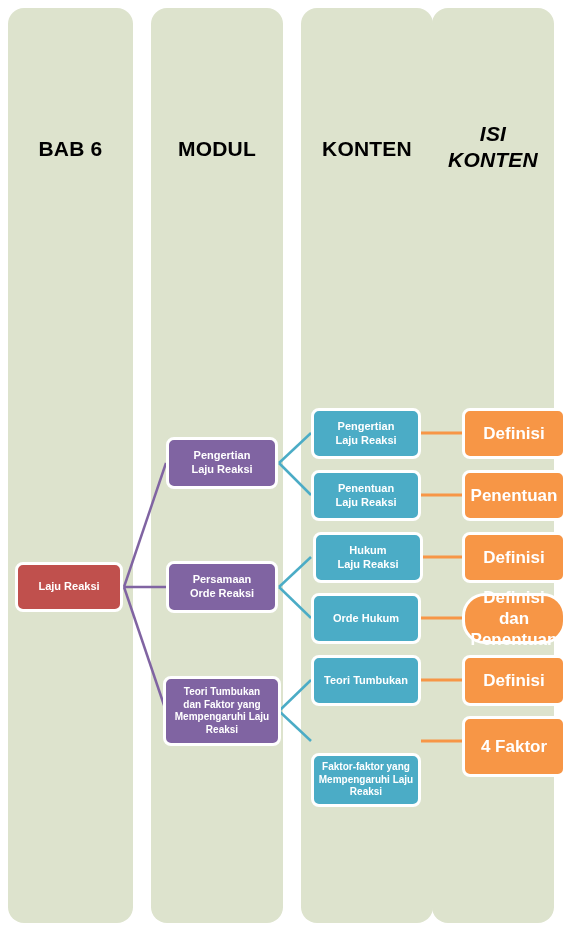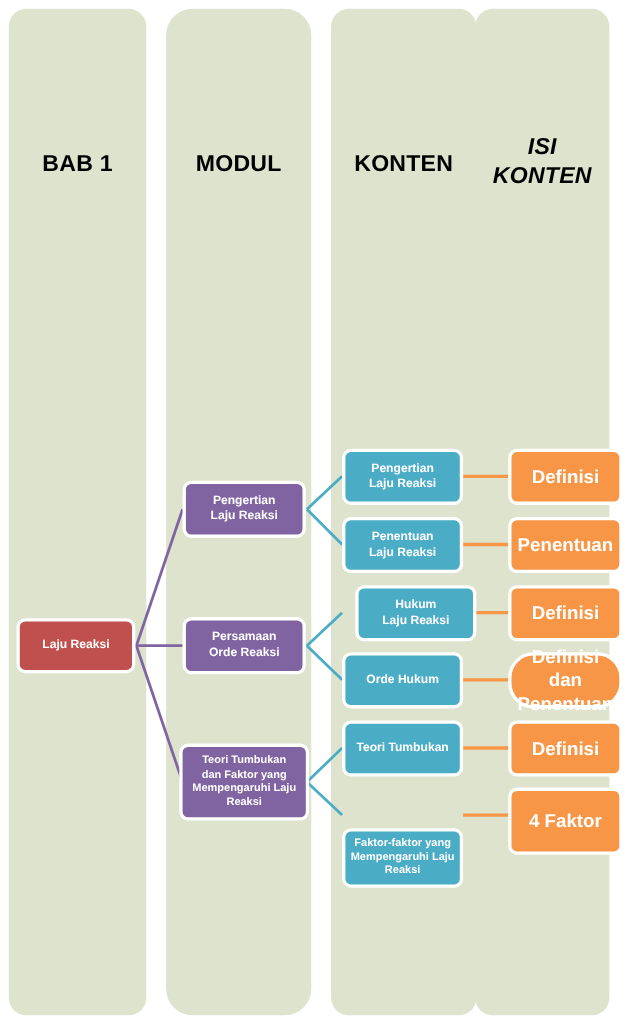--- a/index.html
+++ b/index.html
@@ -21,21 +21,21 @@
 
   
   .col-panel {
     position: absolute;
     top: 8px;
     height: 915px;
     background: #DDE3CD;
     border-radius: 16px;
   }
   #panel-bab3   { left: 8px;   width: 125px; }
-  #panel-modul  { left: 151px; width: 132px; border-radius: 24px; }
+  #panel-modul  { left: 151px; width: 132px; }
   #panel-konten { left: 301px; width: 132px; }
   #panel-isi    { left: 432px; width: 122px; font-style: italic; }
 
   .col-title {
     position: absolute;
     width: 100%;
     text-align: center;
     color: #000000;
     font-size: 21px;
     font-weight: bold;
@@ -84,21 +84,21 @@
   .node.orange { font-size: 17px; }
 
   .node.small  { font-size: 10px; }
 </style>
 </head>
 <body>
 
 <div id="stage">
 
   <div class="col-panel" id="panel-bab3">
-    <div class="col-title" id="title-bab3">BAB 1</div>
+    <div class="col-title" id="title-bab3">BAB 6</div>
   </div>
 
   <div class="col-panel" id="panel-modul">
     <div class="col-title" id="title-modul">MODUL</div>
   </div>
 
   <div class="col-panel" id="panel-konten">
     <div class="col-title" id="title-konten">KONTEN</div>
   </div>
 
@@ -146,21 +146,21 @@
 dan Faktor yang
 Mempengaruhi Laju
 Reaksi</div>
 
   <div class="node teal" style="left:311px; top:408px; width:110px; height:51px;">Pengertian
 Laju Reaksi</div>
 
   <div class="node teal" style="left:311px; top:470px; width:110px; height:51px;">Penentuan
 Laju Reaksi</div>
 
-  <div class="node teal" style="left:323px; top:532px; width:110px; height:51px;">Hukum
+  <div class="node teal" style="left:313px; top:532px; width:110px; height:51px;">Hukum
 Laju Reaksi</div>
 
   <div class="node teal" style="left:311px; top:593px; width:110px; height:51px;">Orde Hukum</div>
 
   <div class="node teal" style="left:311px; top:655px; width:110px; height:51px;">Teori Tumbukan</div>
 
   <div class="node teal small" style="left:311px; top:713px; width:110px; height:54px;margin-top:40px;">Faktor-faktor yang
 Mempengaruhi Laju
 Reaksi</div>
 

